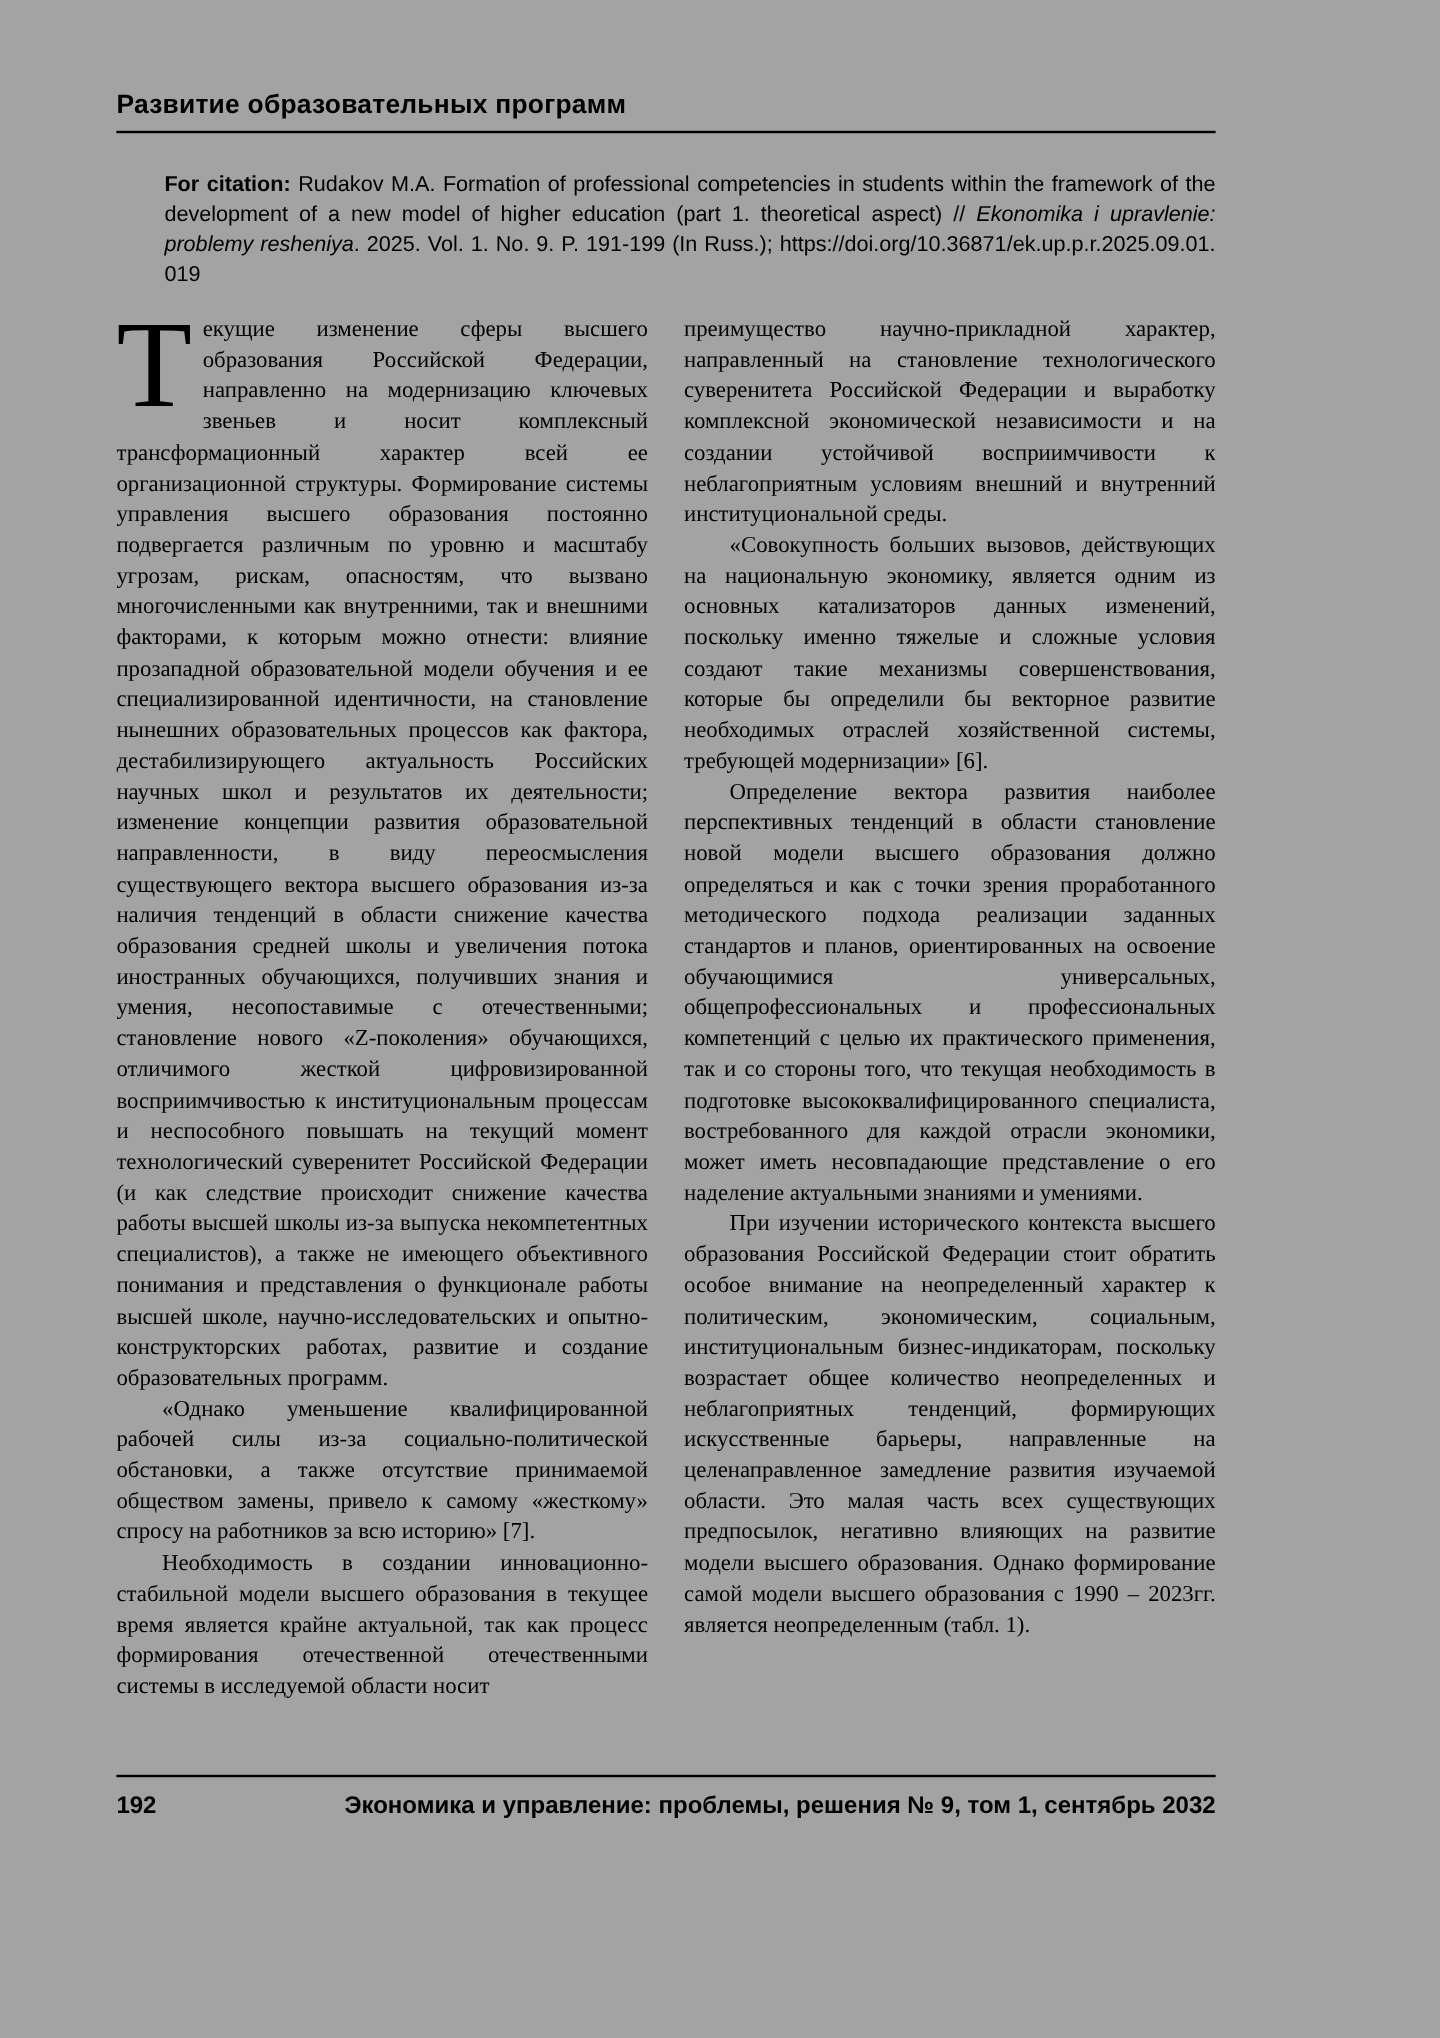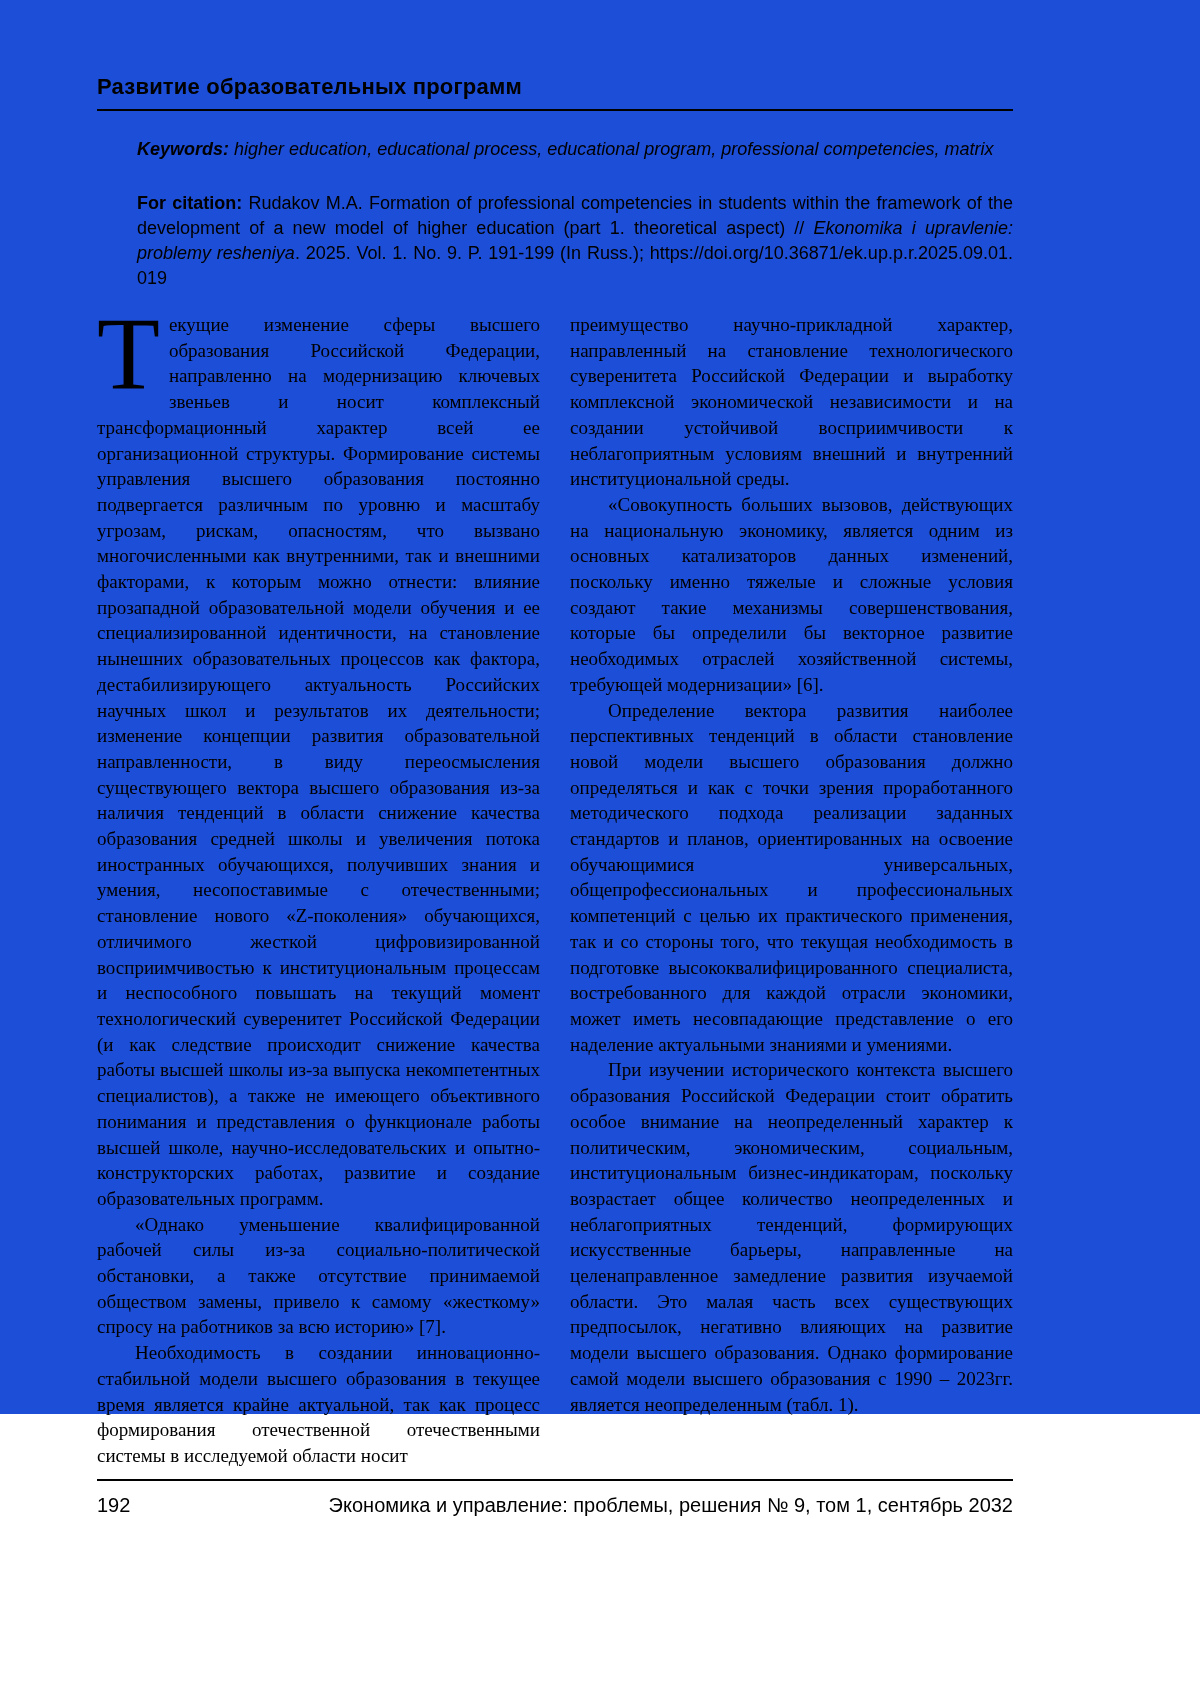--- a/index.html
+++ b/index.html
@@ -4,21 +4,21 @@
 <style>
   * { margin: 0; padding: 0; box-sizing: border-box; }
   html, body { background: #ffffff; }
   body {
     width: 1200px; height: 1698px;
     color: #000;
     font-family: "Liberation Serif", serif;
     position: relative;
     overflow: hidden;
   }
-  .page { position: relative; width: 1200px; height: 1414px; background: #1d4ed8; }
+  .page { position: relative; width: 1200px; height: 1698px; background: #a3a3a3; }
   .content { position: absolute; left: 97px; top: 0; width: 916px; }
 
   .running-head {
     margin-top: 74px;
     font-family: "Liberation Sans", sans-serif;
     font-weight: 700;
     font-size: 22px;
     letter-spacing: 0.2px;
     color: #000;
   }
@@ -66,21 +66,21 @@
   .col p.no-indent { text-indent: 0; }
 
   .dropcap {
     float: left;
     font-family: "Liberation Serif", serif;
     font-size: 103px;
     line-height: 0.75;
     margin: 4px 9px 0 0;
   }
 
-  .footer { position: absolute; left: 97px; top: 1479px; width: 916px; }
+  .footer { position: absolute; left: 97px; top: 1479px; width: 916px; font-weight: bold; }
   .foot-rule { border: 0; border-top: 2px solid #000; margin-bottom: 13px; }
   .foot-row {
     display: flex;
     justify-content: space-between;
     align-items: baseline;
     font-family: "Liberation Sans", sans-serif;
     font-size: 20px;
     color: #000;
   }
 </style>
@@ -88,21 +88,20 @@
 <body>
 
 <div class="page">
   <div class="content">
 
     <header>
       <h1 class="running-head">Развитие образовательных программ</h1>
       <hr class="head-rule">
     </header>
 
-    <p class="keywords"><span class="kw-label">Keywords:</span><span> higher education, educational process, educational program, professional competencies, matrix</span></p>
 
     <p class="citation"><span class="cit-label">For citation:</span><span> Rudakov M.A. Formation of professional competencies in students within the framework of the development of a new model of higher education (part 1. theoretical aspect) // </span><span class="cit-journal">Ekonomika i upravlenie: problemy resheniya</span><span>. 2025. Vol. 1. No. 9. P. 191-199 (In Russ.); </span><span class="doi">https://doi.org/10.36871/ek.up.p.r.2025.09.01.019</span></p>
 
     <main class="columns">
       <div class="col">
         <p class="no-indent"><span class="dropcap">Т</span><span>екущие изменение сферы высшего образования Российской Федерации, направленно на модернизацию ключевых звеньев и носит комплексный трансформационный характер всей ее организационной структуры. Формирование системы управления высшего образования постоянно подвергается различным по уровню и масштабу угрозам, рискам, опасностям, что вызвано многочисленными как внутренними, так и внешними факторами, к которым можно отнести: влияние прозападной образовательной модели обучения и ее специализированной идентичности, на становление нынешних образовательных процессов как фактора, дестабилизирующего актуальность Российских научных школ и результатов их деятельности; изменение концепции развития образовательной направленности, в виду переосмысления существующего вектора высшего образования из-за наличия тенденций в области снижение качества образования средней школы и увеличения потока иностранных обучающихся, получивших знания и умения, несопоставимые с отечественными; становление нового «Z-поколения» обучающихся, отличимого жесткой цифровизированной восприимчивостью к институциональным процессам и неспособного повышать на текущий момент технологический суверенитет Российской Федерации (и как следствие происходит снижение качества работы высшей школы из-за выпуска некомпетентных специалистов), а также не имеющего объективного понимания и представления о функционале работы высшей школе, научно-исследовательских и опытно-конструкторских работах, развитие и создание образовательных программ.</span></p>
         <p>«Однако уменьшение квалифицированной рабочей силы из-за социально-политической обстановки, а также отсутствие принимаемой обществом замены, привело к самому «жесткому» спросу на работников за всю историю» [7].</p>
         <p>Необходимость в создании инновационно-стабильной модели высшего образования в текущее время является крайне актуальной, так как процесс формирования отечественной отечественными системы в исследуемой области носит</p>
       </div>
 

